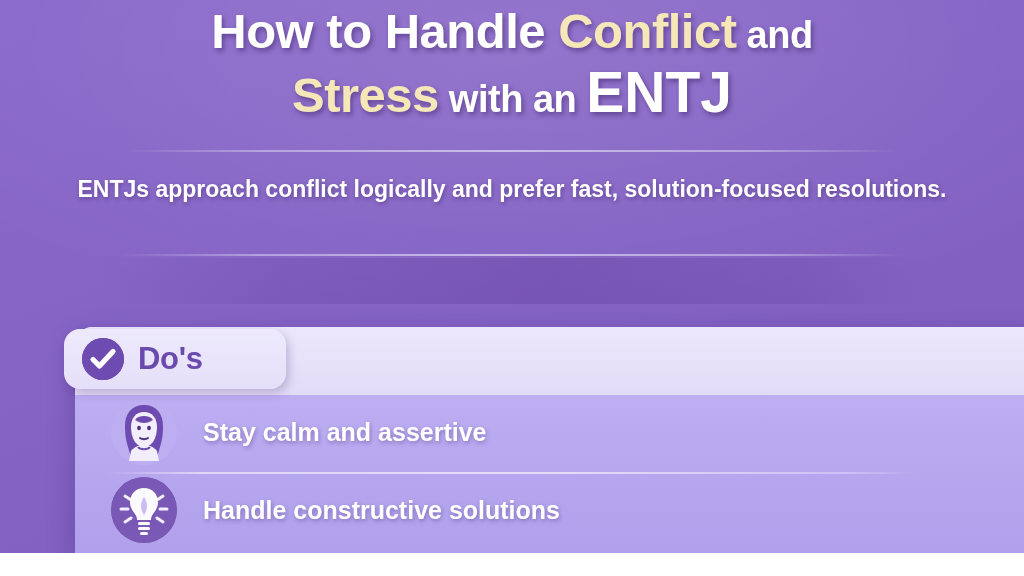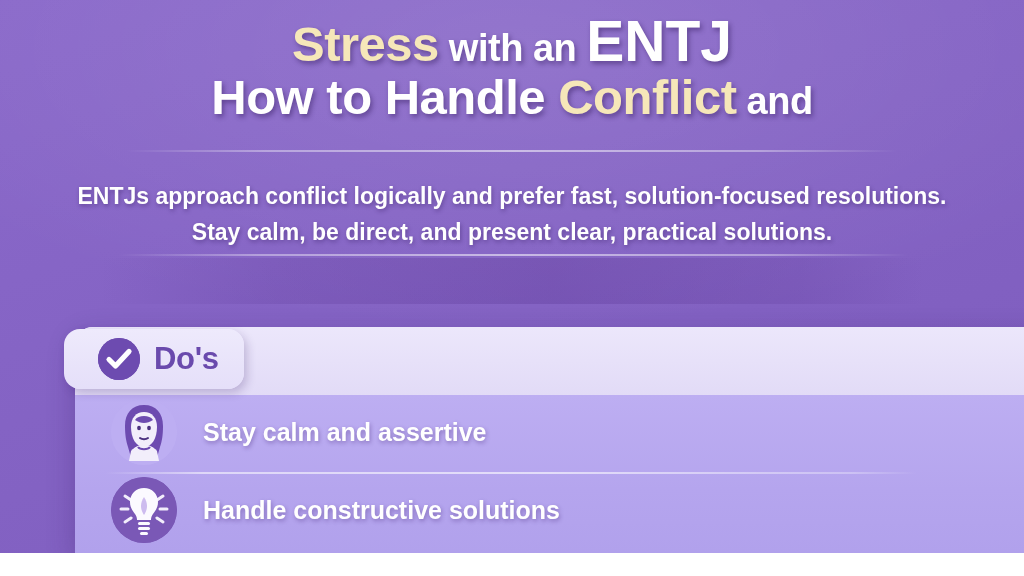--- a/index.html
+++ b/index.html
@@ -79,21 +79,20 @@
     left: 62px;
     top: 172px;
     width: 900px;
     text-align: center;
     color: #ffffff;
     font-size: 23px;
     font-weight: bold;
     line-height: 1.55;
     text-shadow: 1px 2px 4px rgba(45,20,85,0.40);
     z-index: 3;
-    margin-top: 7px;
   }
   .subtitle div { white-space: nowrap; }
 
   
   .note-band {
     position: absolute;
     left: 100px;
     top: 258px;
     width: 824px;
     height: 46px;
@@ -146,28 +145,28 @@
     width: 100%;
     height: 158px;
     background: linear-gradient(to bottom, #bdaef2 0%, #b5a5ee 60%, #b1a1ec 100%);
   }
 
   
   .tab {
     position: absolute;
     left: 64px;
     top: 329px;
-    width: 180px;
+    width: 222px;
     height: 60px;
     border-radius: 16px;
     background: linear-gradient(to bottom, #eeeafc 0%, #e5dff9 100%);
     box-shadow: 3px 4px 10px rgba(50,25,95,0.22);
     display: flex;
     align-items: center;
-    padding-left: 34px;
+    padding-left: 18px;
     box-sizing: border-box;
     z-index: 6;
   }
   .check-badge {
     width: 42px;
     height: 42px;
     border-radius: 50%;
     background: #6d4bb0;
     display: flex;
     align-items: center;
@@ -242,29 +241,28 @@
   }
 </style>
 </head>
 <body>
 
 <div class="slide">
 
   <div class="bg-sheen"></div>
 
   <div class="title-block">
+    <div class="title-line title-line-1"><span>How to Handle </span><span class="t-accent">Conflict</span><span class="t-small"> and</span></div>
     <div class="title-line title-line-2"><span class="t-accent">Stress</span><span class="t-small"> with an </span><span class="t-big">ENTJ</span></div>
-    <div class="title-line title-line-1"><span>How to Handle </span><span class="t-accent">Conflict</span><span class="t-small"> and</span></div>
   </div>
 
   <div class="divider divider-top"></div>
 
   <div class="subtitle">
     <div>ENTJs approach conflict logically and prefer fast, solution-focused resolutions.</div>
-    <div>Stay calm, be direct, and present clear, practical solutions.</div>
   </div>
 
   <div class="divider divider-mid"></div>
   <div class="note-band"></div>
 
   <div class="card">
     <div class="card-header-strip"></div>
     <div class="card-body"></div>
 
     <div class="row-sep"></div>

